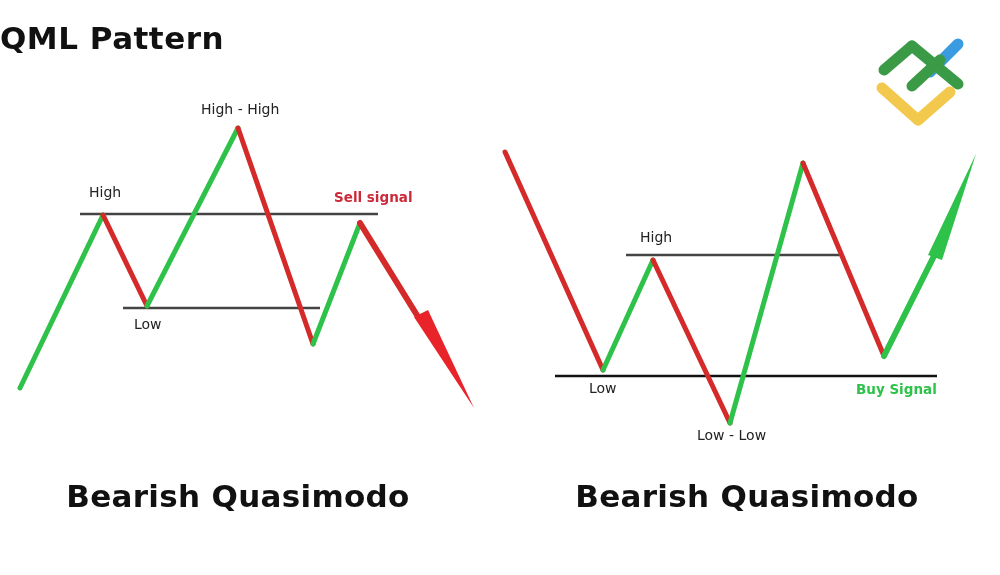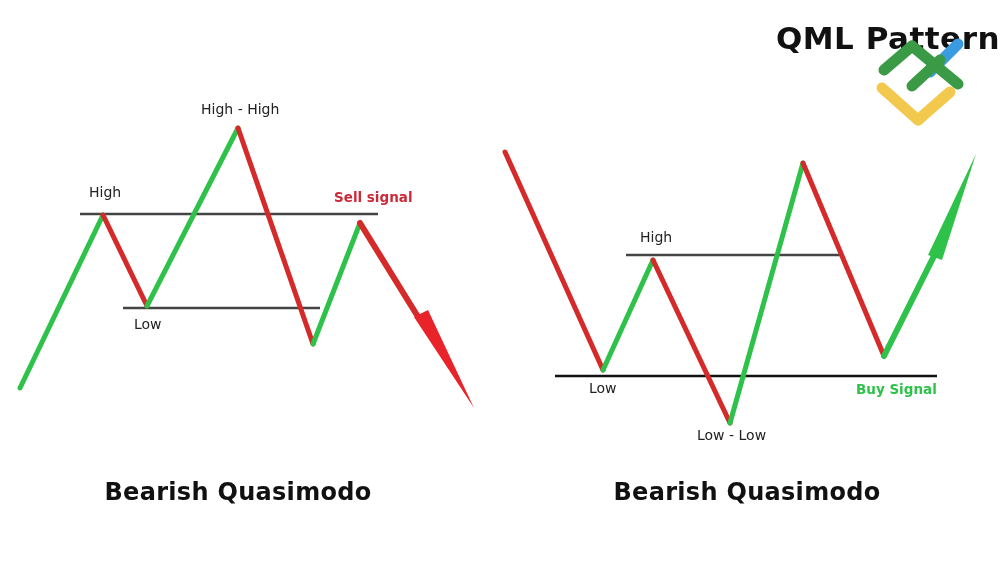--- a/index.html
+++ b/index.html
@@ -1,23 +1,23 @@
 <!DOCTYPE html>
 <html><head>
 <meta charset="utf-8">
 <style>
   html, body { margin: 0; padding: 0; background: #ffffff; }
   body { width: 1000px; height: 575px; position: relative; overflow: hidden;
          font-family: "DejaVu Sans", sans-serif; }
-  .title { position: absolute; left: 0; width: 1000px; top: 20px; text-align: right;
+  .title { position: absolute; left: 0; width: 1000px; top: 20px; text-align: left;
            font-size: 31px; font-weight: 600; color: #111; letter-spacing: 0.5px; }
   svg.stage { position: absolute; left: 0; top: 0; }
   .lbl { font-family: "DejaVu Sans", sans-serif; font-size: 14px; fill: #222; }
   .sig { font-family: "DejaVu Sans", sans-serif; font-size: 13.5px; font-weight: bold; }
-  .caption { position: absolute; top: 478px; font-size: 24px; font-weight: 600; color: #111;
+  .caption { position: absolute; top: 478px; font-size: 31px; font-weight: 600; color: #111;
              text-align: center; letter-spacing: 0.3px; }
   .cap-left { left: 38px; width: 400px; }
   .cap-right { left: 547px; width: 400px; }
   .logo { position: absolute; left: 872px; top: 36px; width: 96px; height: 92px; }
 </style>
 </head>
 <body>
 
 <div class="title">QML Pattern</div>
 

